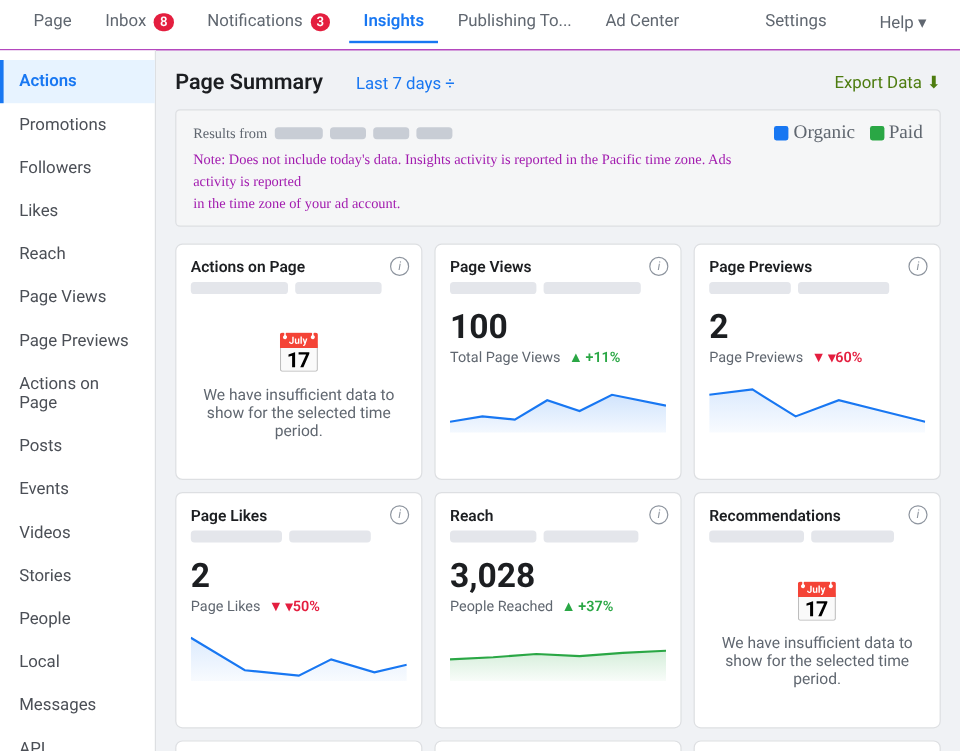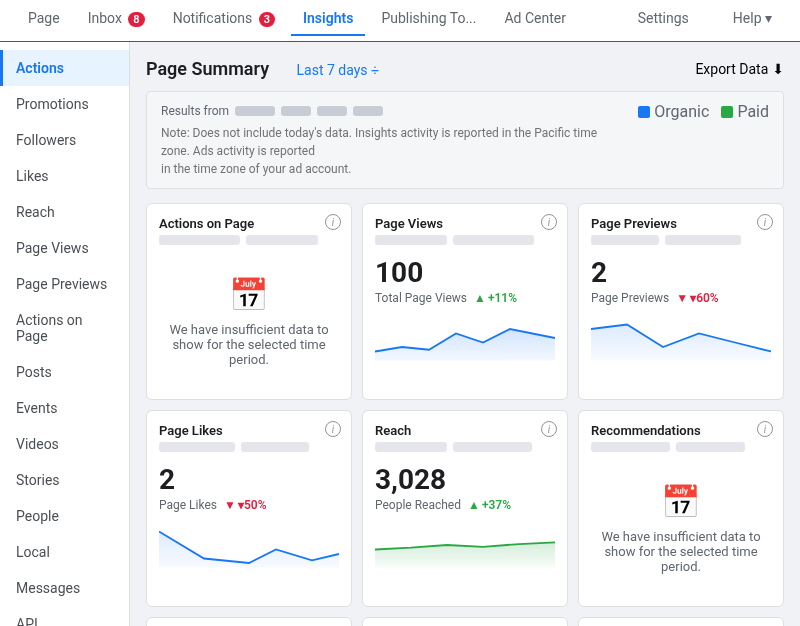--- a/index.html
+++ b/index.html
@@ -21,24 +21,24 @@
     .sidebar { width: 130px; background: #fff; border-right: 1px solid #dddfe2; padding: 8px 0; flex-shrink: 0; }
     .sidebar-item { padding: 10px 16px; font-size: 14px; color: #4b4f56; cursor: pointer; }
     .sidebar-item.active { background: #e7f3ff; color: #1877f2; font-weight: 600; border-left: 3px solid #1877f2; padding-left: 13px; }
 
     
     .main { flex: 1; padding: 16px; overflow-y: auto; }
 
     
     .page-summary-header { display: flex; align-items: center; justify-content: space-between; margin-bottom: 12px; }
     .page-summary-period { font-size: 14px; color: #1877f2; margin-left: 24px; cursor: pointer; }
-    .export-data { color: #000000; font-size: 14px; display: flex; align-items: center; gap: 4px; cursor: pointer; }
-
-    
-    .info-box { background: #f5f6f7; border: 1px solid #dddfe2; border-radius: 4px; padding: 10px 14px; margin-bottom: 14px; font-size: 12px; color: #606770; display: flex; align-items: flex-start; justify-content: space-between; }
+    .export-data { color: #4d7c0f; font-size: 14px; display: flex; align-items: center; gap: 4px; cursor: pointer; }
+
+    
+    .info-box { background: #f5f6f7; border: 1px solid #dddfe2; border-radius: 4px; padding: 10px 14px; margin-bottom: 14px; font-size: 12px; color: #606770; display: flex; align-items: flex-start; justify-content: space-between; font-family: Liberation Serif, serif; }
     .info-box-text { flex: 1; line-height: 1.5; }
     .legend { display: flex; gap: 12px; align-items: center; flex-shrink: 0; margin-left: 16px; font-size: 16px; }
     .legend-item { display: flex; align-items: center; gap: 4px; }
     .legend-dot { width: 12px; height: 12px; border-radius: 2px; }
 
     
     .metrics-grid { display: grid; grid-template-columns: 1fr 1fr 1fr; gap: 10px; }
     .metric-card { background: #fff; border: 1px solid #dddfe2; border-radius: 6px; padding: 12px; position: relative; }
     .metric-card-title { font-size: 13px; font-weight: 600; color: #1c1e21; margin-bottom: 4px; }
     .metric-blurred { height: 10px; background: #e4e6eb; border-radius: 3px; margin-bottom: 3px; }
@@ -118,21 +118,21 @@
 
     <div class="info-box">
       <div class="info-box-text">
         <div style="display:flex;align-items:center;gap:6px;margin-bottom:4px;">
           <span style="font-size:12px;color:#606770;">Results from</span>
           <span class="redacted" style="width:40px;"></span>
           <span class="redacted" style="width:30px;"></span>
           <span class="redacted" style="width:30px;"></span>
           <span class="redacted" style="width:30px;"></span>
         </div>
-        <div style="font-size:12px;color:#737373;line-height:1.5;">Note: Does not include today's data. Insights activity is reported in the Pacific time zone. Ads activity is reported<br>in the time zone of your ad account.</div>
+        <div style="font-size:12px;color:#a21caf;line-height:1.5;">Note: Does not include today's data. Insights activity is reported in the Pacific time zone. Ads activity is reported<br>in the time zone of your ad account.</div>
       </div>
       <div class="legend">
         <div class="legend-item">
           <div class="legend-dot" style="background:#1877f2;"></div>
           <span>Organic</span>
         </div>
         <div class="legend-item">
           <div class="legend-dot" style="background:#2aa745;"></div>
           <span>Paid</span>
         </div>

